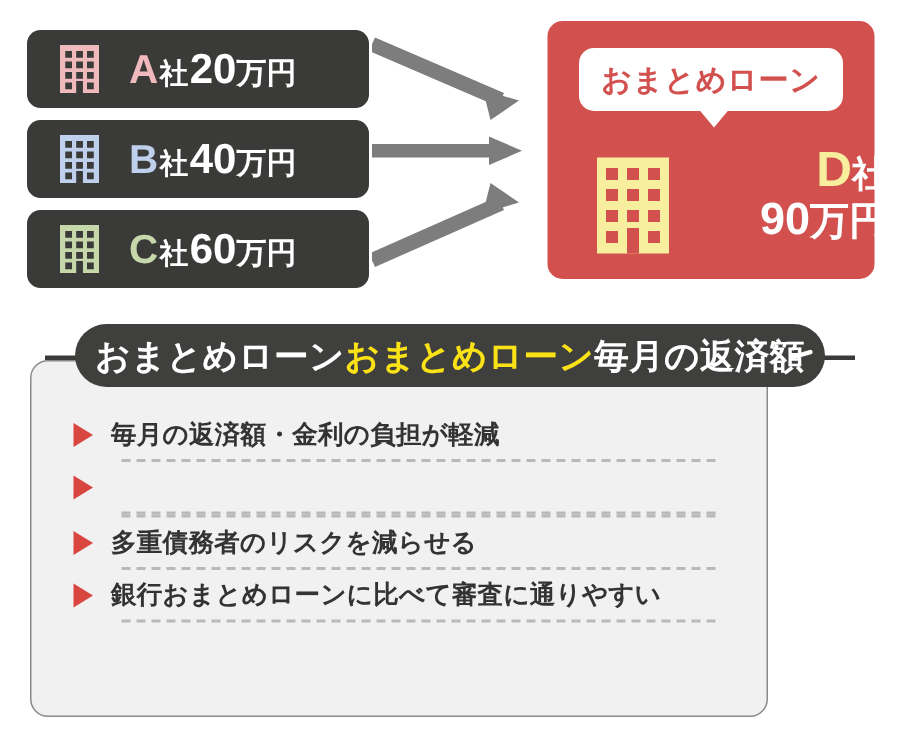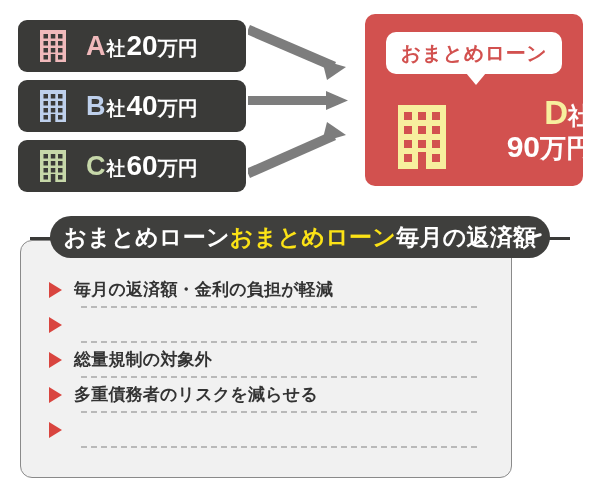--- a/index.html
+++ b/index.html
@@ -276,34 +276,31 @@
       <span class="tri"></span>
       <span class="merit-text">毎月の返済額・金利の負担が軽減</span>
     </div>
     <div class="dash"></div>
 
     <div class="merit-row">
       <span class="tri"></span>
     </div>
     <div class="dash"></div>
 
-    <div class="merit-row">
-      <span class="tri"></span>
-      <span class="merit-text">総量規制の対象外</span>
-    </div>
     <div class="dash"></div>
 
     <div class="merit-row">
       <span class="tri"></span>
       <span class="merit-text">多重債務者のリスクを減らせる</span>
     </div>
     <div class="dash"></div>
 
     <div class="merit-row">
       <span class="tri"></span>
+      <span class="merit-text">銀行おまとめローンに比べて審査に通りやすい</span>
     </div>
     <div class="dash"></div>
 
   </div>
 </div>
 
 <div id="panel-head-line-l"></div>
 <div id="panel-head-line-r"></div>
 
 <div id="panel-head">

